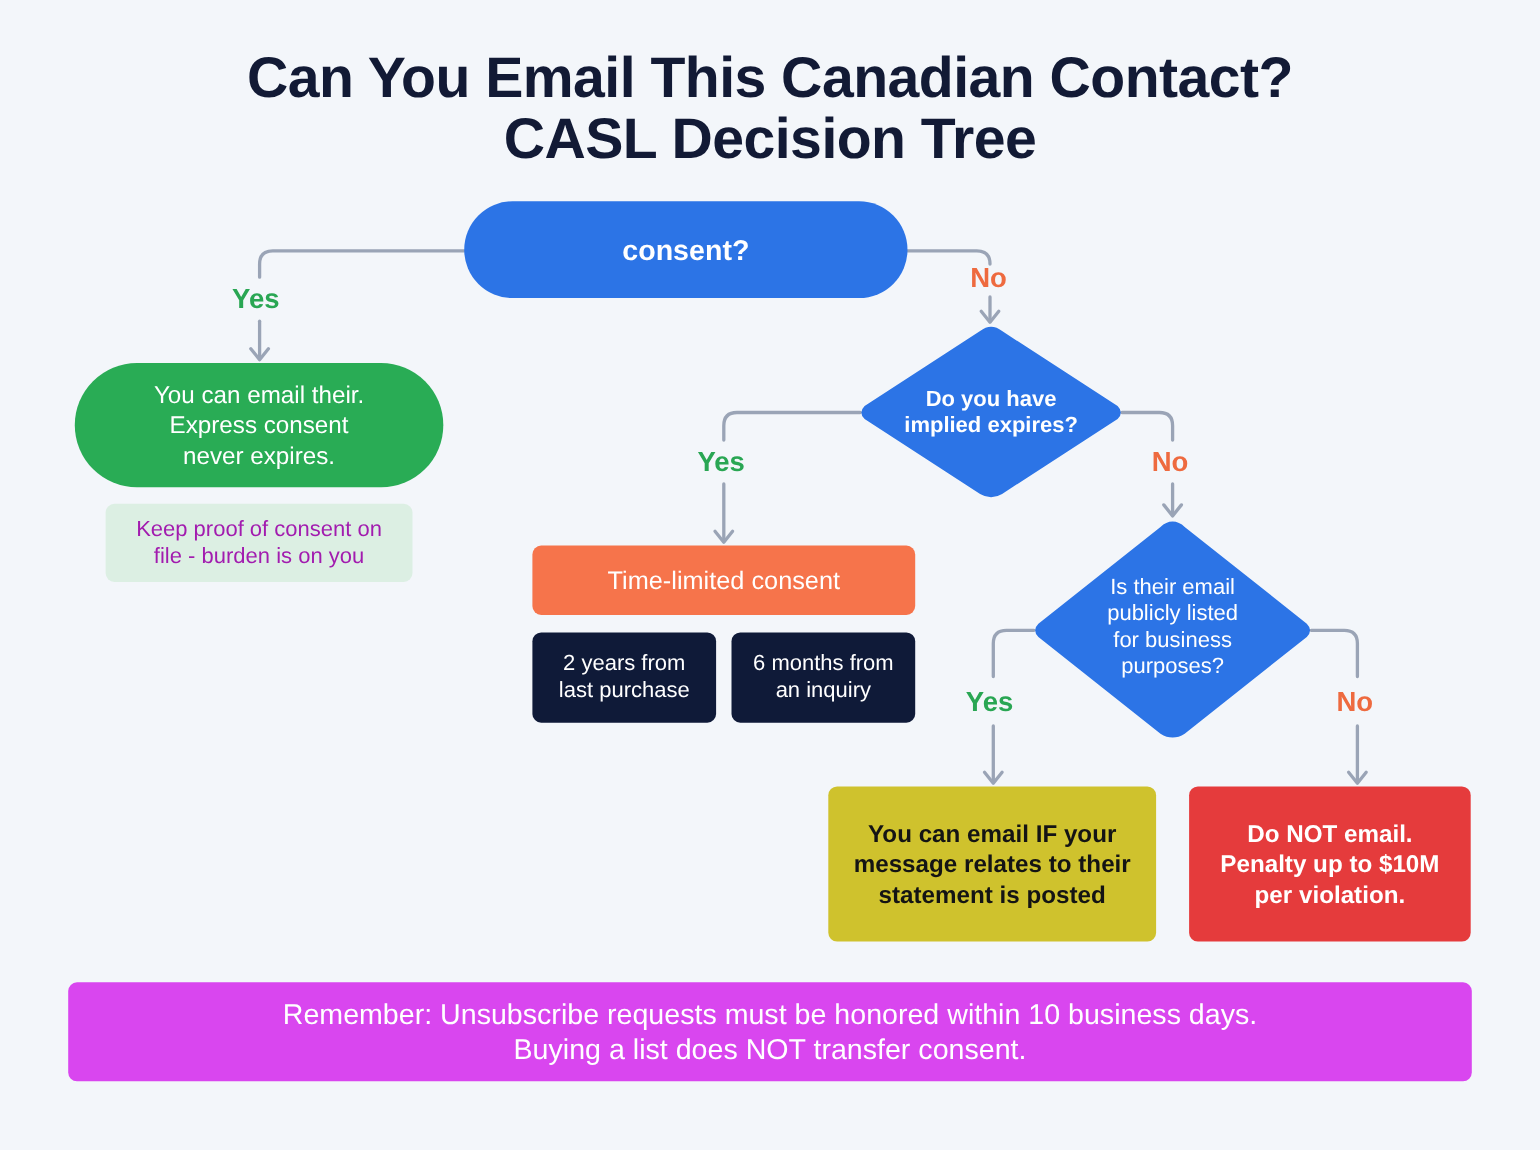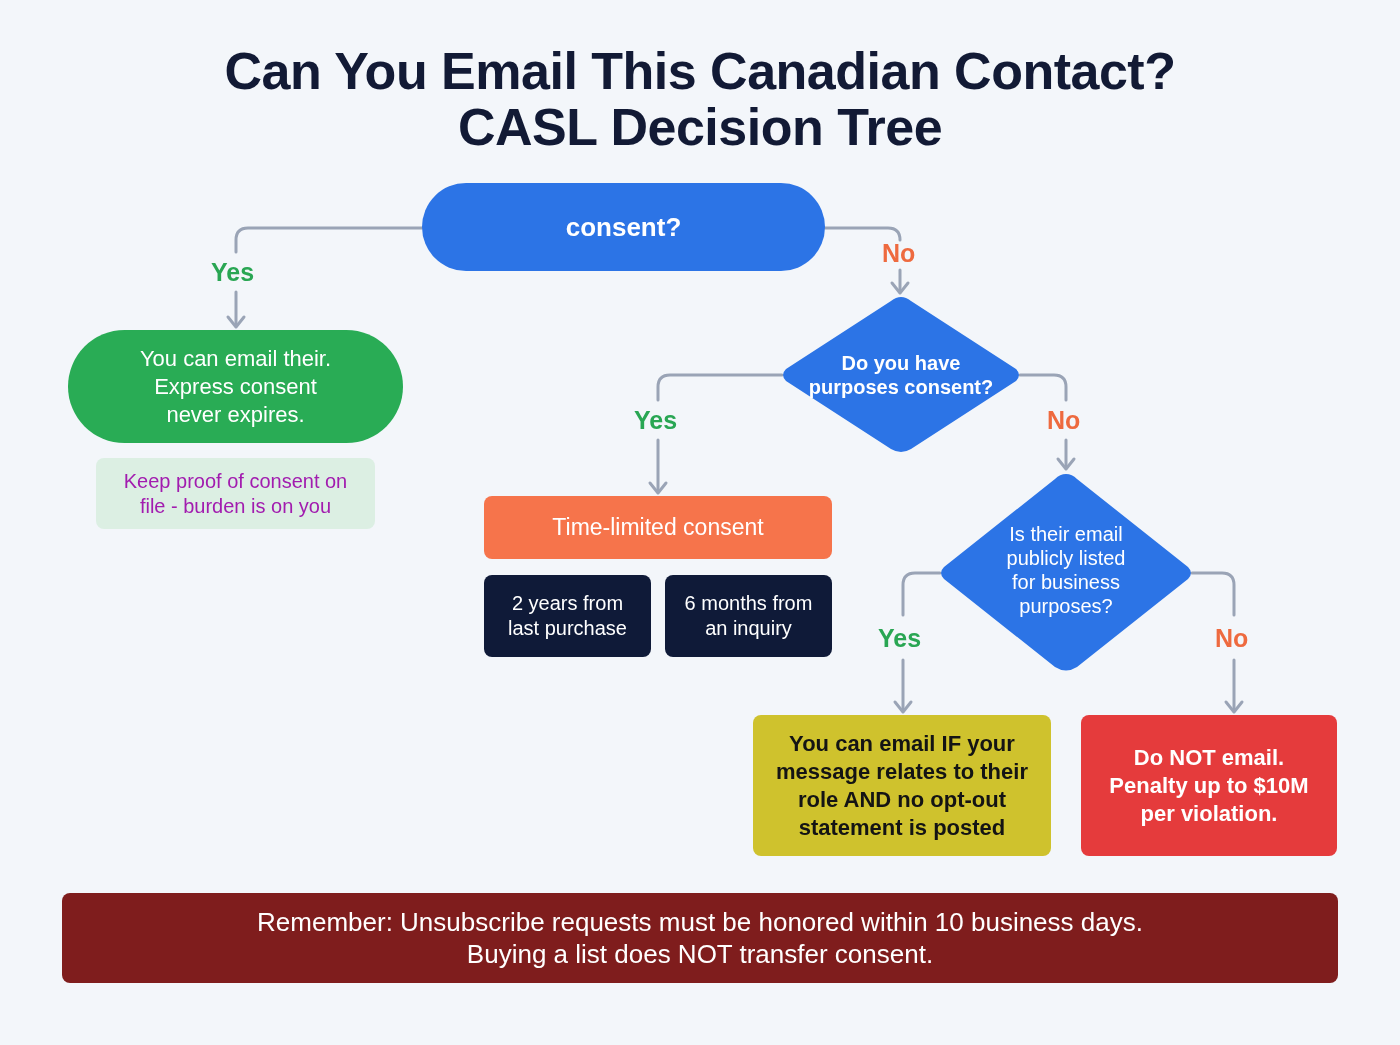--- a/index.html
+++ b/index.html
@@ -23,21 +23,21 @@
   .diamond-wrap { position: absolute; }
   .diamond-wrap svg { position: absolute; left: 0; top: 0; }
   .diamond-text { position: absolute; left: 0; top: 0; width: 100%; height: 100%; display: flex; align-items: center; justify-content: center; text-align: center; color: #fff; }
   .d1 { left: 780px; top: 295px; width: 242px; height: 160px; }
   .d1 .diamond-text { font-size: 20px; line-height: 24px; font-weight: bold; }
   .d2 { left: 938px; top: 472px; width: 256px; height: 202px; }
   .d2 .diamond-text { font-size: 20px; line-height: 24px; padding-bottom: 6px; }
   .lbl { position: absolute; font-weight: bold; font-size: 25px; }
   .yes { color: #29a653; }
   .no { color: #ee6a3f; }
-  .footer { position: absolute; left: 62px; top: 893px; width: 1276px; height: 90px; background: #7f1d1d; border-radius: 8px; color: #fff; font-size: 26px; line-height: 32px; display: flex; flex-direction: column; align-items: center; justify-content: center; }
+  .footer { position: absolute; left: 62px; top: 893px; width: 1276px; height: 90px; background: #d946ef; border-radius: 8px; color: #fff; font-size: 26px; line-height: 32px; display: flex; flex-direction: column; align-items: center; justify-content: center; }
 </style>
 </head>
 <body>
 
 <div class="title t1">Can You Email This Canadian Contact?</div>
 <div class="title t2">CASL Decision Tree</div>
 
 <svg class="wires" viewBox="0 0 1400 1045">
   <g fill="none" stroke="#9aa4b6" stroke-width="3" stroke-linecap="round" stroke-linejoin="round">
 
@@ -91,21 +91,21 @@
   </div>
 </div>
 
 <div class="diamond-wrap d1">
   <svg width="242" height="160" viewBox="0 0 242 160">
     <path d="M121 2 Q126 2 131 6 L236 74 Q242 80 236 86 L131 154 Q121 160 111 154 L6 86 Q0 80 6 74 L111 6 Q116 2 121 2 Z" fill="#2c74e6"></path>
   </svg>
   <div class="diamond-text">
     <div>
       <div>Do you have</div>
-      <div>purposes consent?</div>
+      <div>implied expires?</div>
     </div>
   </div>
 </div>
 
 <span class="lbl yes" style="left:634px; top:406px;">Yes</span>
 <span class="lbl no" style="left:1047px; top:406px;">No</span>
 
 <div class="node orange">Time-limited consent</div>
 
 <div class="node navy n1">
@@ -135,21 +135,20 @@
   </div>
 </div>
 
 <span class="lbl yes" style="left:878px; top:624px;">Yes</span>
 <span class="lbl no" style="left:1215px; top:624px;">No</span>
 
 <div class="node yellow">
   <div>
     <div>You can email IF your</div>
     <div>message relates to their</div>
-    <div>role AND no opt-out</div>
     <div>statement is posted</div>
   </div>
 </div>
 
 <div class="node red">
   <div>
     <div>Do NOT email.</div>
     <div>Penalty up to $10M</div>
     <div>per violation.</div>
   </div>

